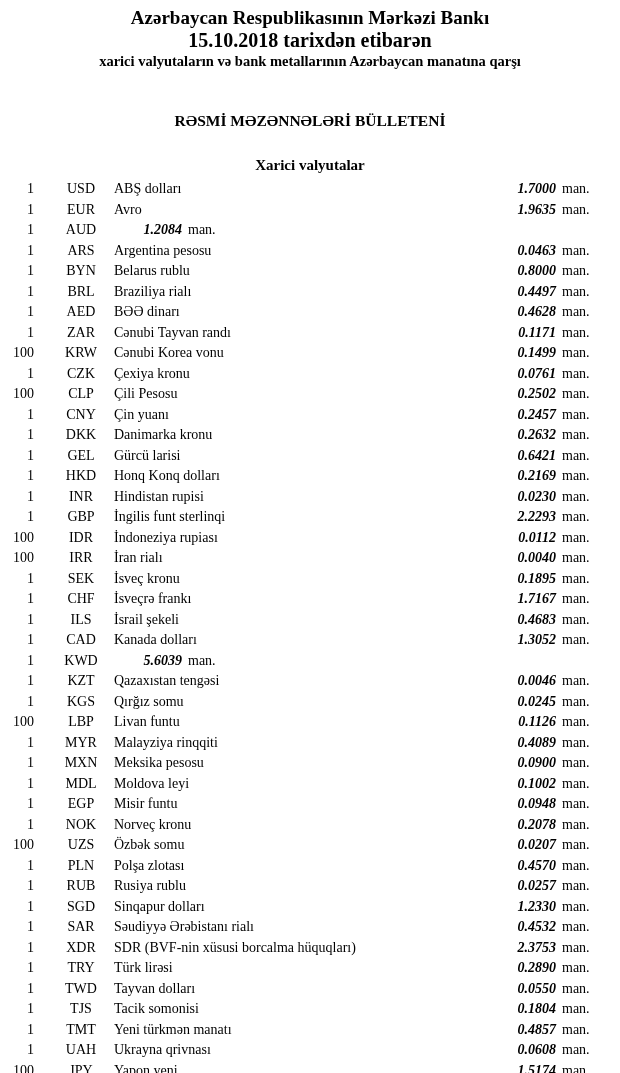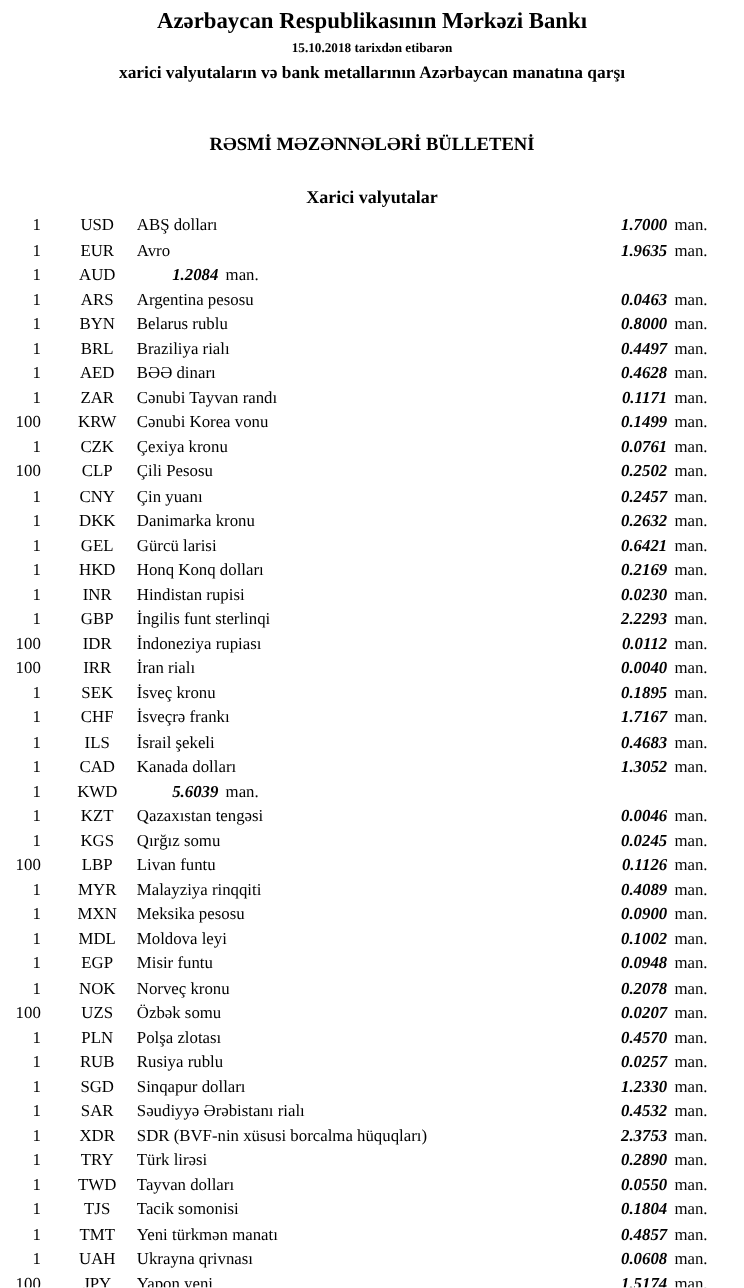--- a/index.html
+++ b/index.html
@@ -18,21 +18,21 @@
     padding-top: 6px;
     overflow: hidden;
   }
   .doc-header { text-align: center; }
   .doc-title {
     font-size: 19px;
     font-weight: bold;
     line-height: 24px;
   }
   .doc-date {
-    font-size: 11px;
+    font-size: 20px;
     font-weight: bold;
     line-height: 21px;
   }
   .doc-subtitle {
     font-size: 14.5px;
     font-weight: bold;
     line-height: 21px;
   }
   .doc-bulletin {
     font-size: 15.5px;

